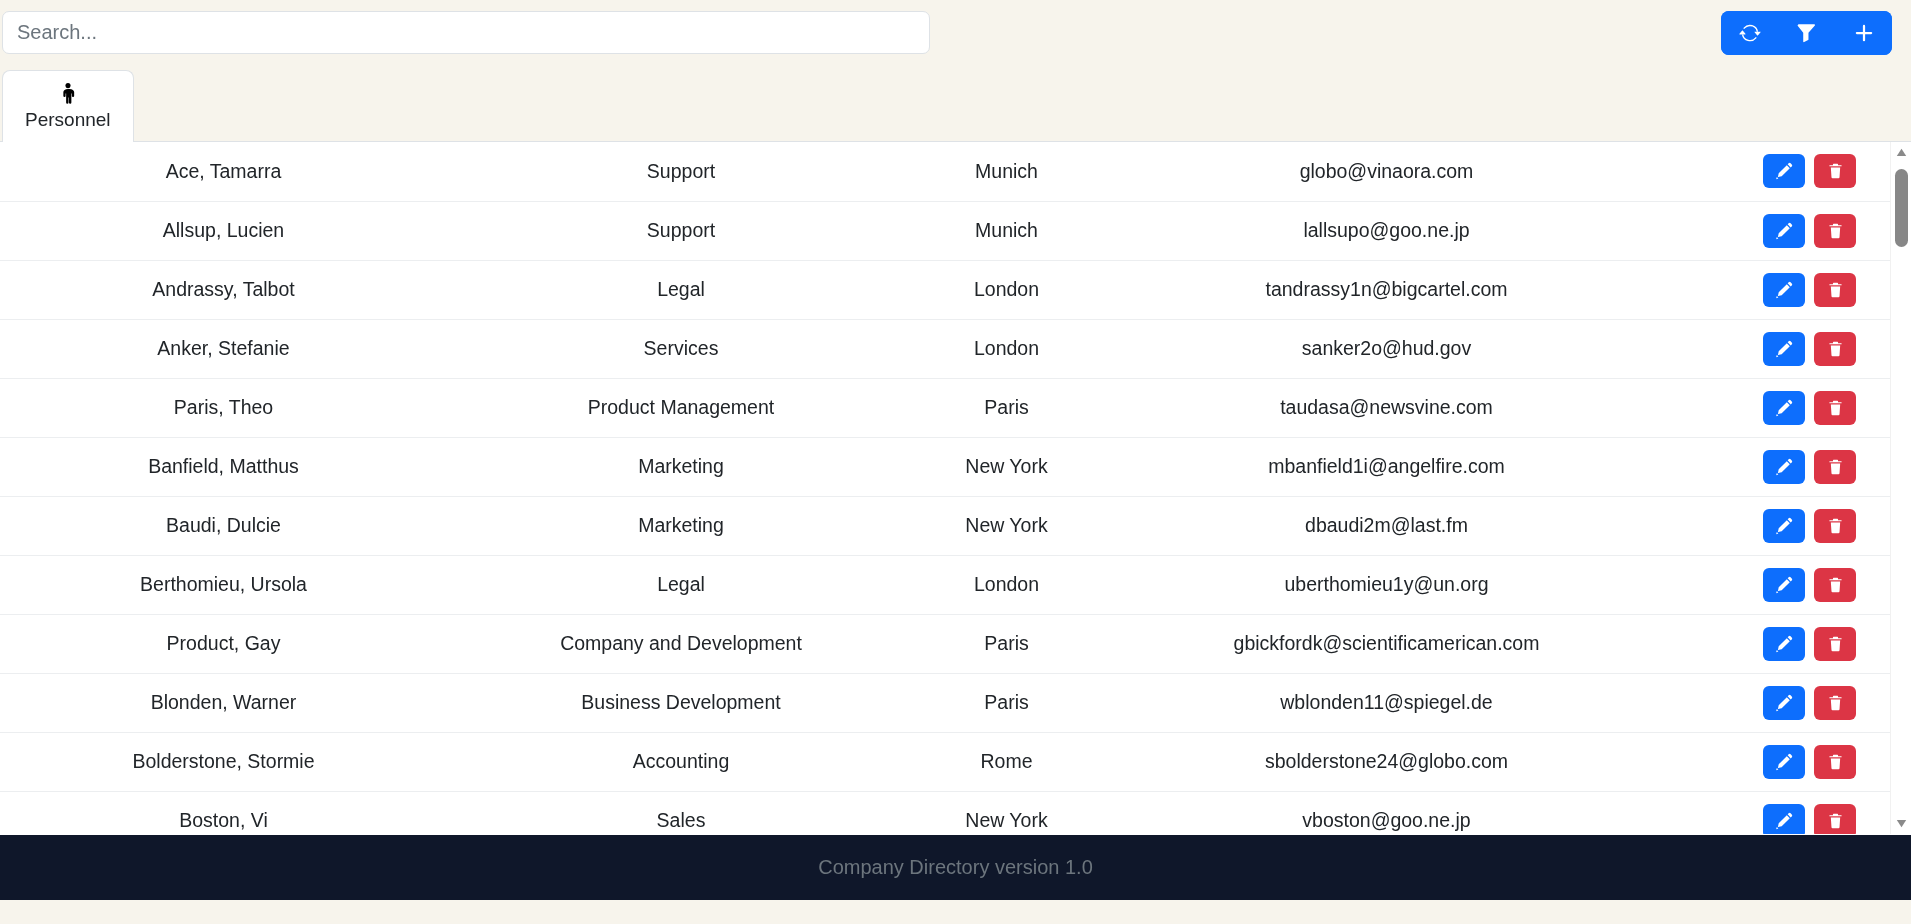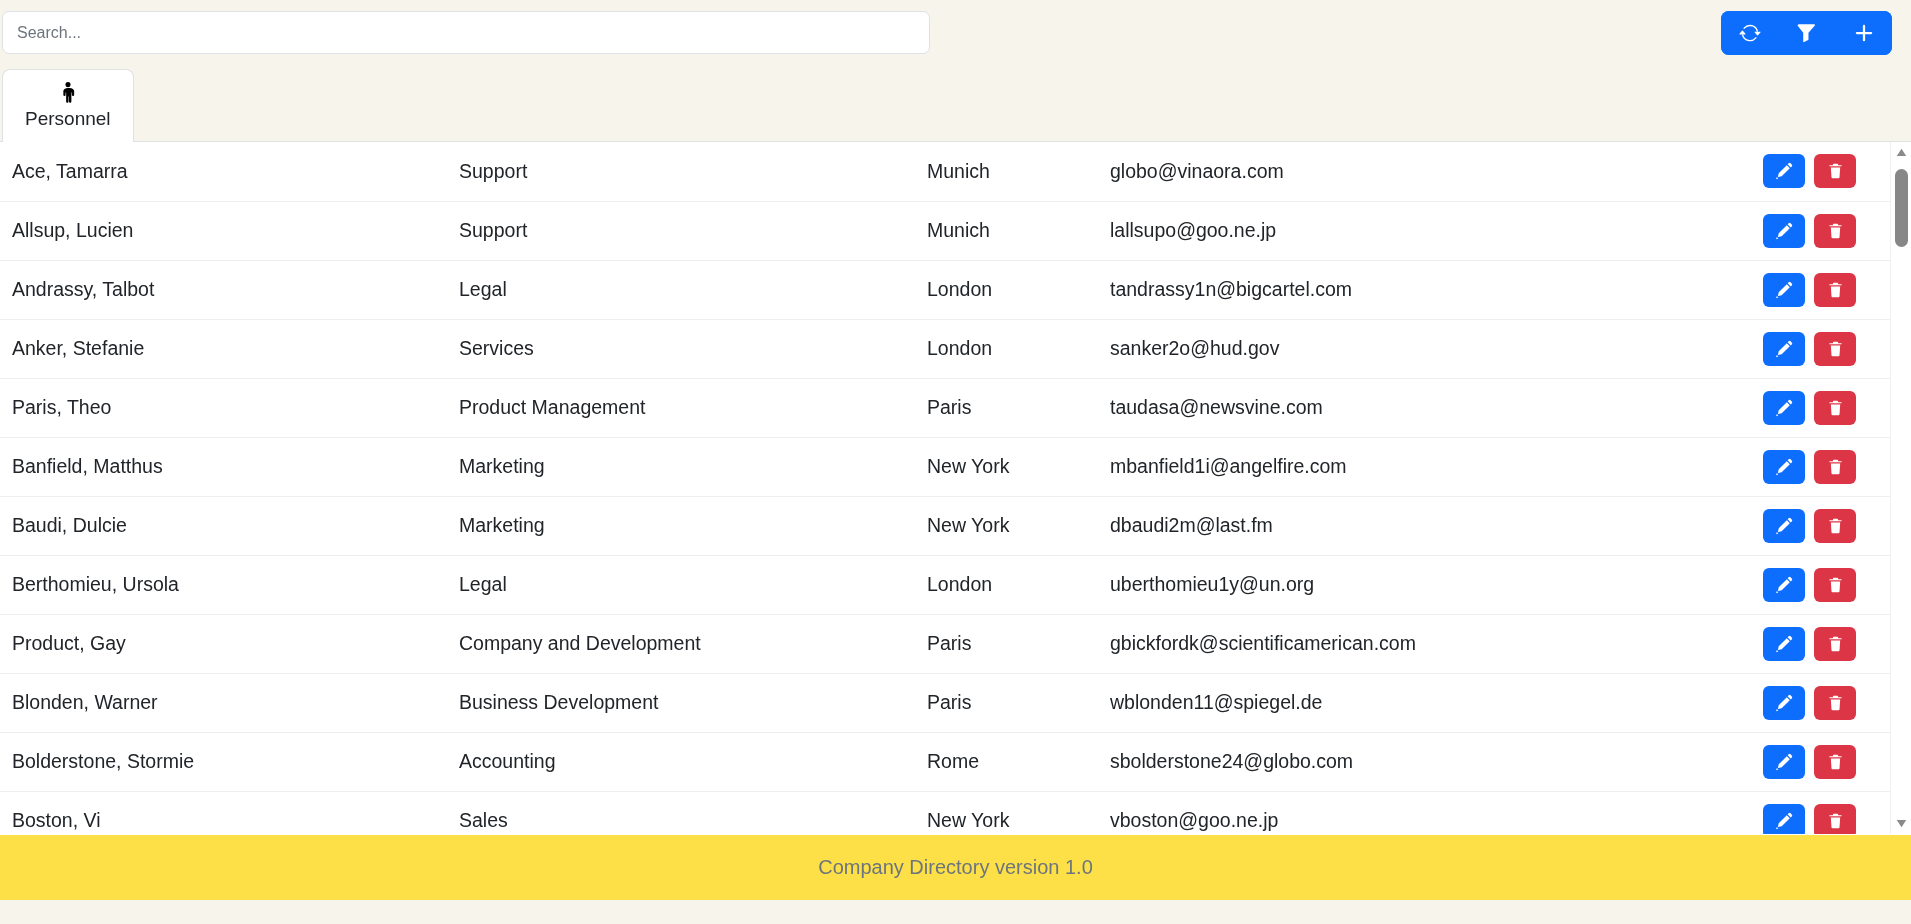--- a/index.html
+++ b/index.html
@@ -37,21 +37,21 @@
   .search-input {
     position: absolute;
     left: 2px;
     top: 11px;
     width: 928px;
     height: 43px;
     border: 1px solid #dee2e6;
     border-radius: 7px;
     background: #ffffff;
     font-family: "Liberation Sans", sans-serif;
-    font-size: 16px;
+    font-size: 20px;
     color: #212529;
     padding: 0 14px;
     outline: none;
   }
   .search-input::placeholder { color: #6c757d; opacity: 1; }
 
   .toolbar {
     position: absolute;
     right: 19px;
     top: 11px;
@@ -74,21 +74,21 @@
     padding: 0;
   }
   .tb-btn svg { display: block; }
 
   
   .tabs {
     position: relative;
     flex: 0 0 72px;
     height: 72px;
     display: flex;
-    align-items: flex-end;
+    align-items: center;
     padding-left: 2px;
     border-bottom: 1px solid #dee2e6;
     background: transparent;
   }
 
   .tab {
     position: relative;
     min-width: 128px;
     height: 72px;
     display: flex;
@@ -120,20 +120,21 @@
   .tab .tab-icon svg { display: block; }
   .tab.active .tab-icon svg { fill: #000000; }
   .tab .tab-icon svg { fill: #0d6efd; }
 
   
   .table-wrap {
     position: relative;
     flex: 1 1 auto;
     background: #ffffff;
     overflow: hidden;
+    text-align: center;
   }
 
   .table-scroll {
     position: absolute;
     inset: 0 21px 0 0;
     overflow: hidden;
   }
 
   table.directory {
     width: 100%;
@@ -219,21 +220,21 @@
     height: 78px;
     background: #878787;
     border-radius: 7px;
     cursor: pointer;
   }
 
   
   .footer {
     flex: 0 0 66px;
     height: 66px;
-    background: #fde047;
+    background: #0f172a;
     display: flex;
     align-items: center;
     justify-content: center;
     color: #6c757d;
     font-size: 20px;
     border-top: 1px solid #ffffff;
   }
 
   .page-base {
     flex: 0 0 24px;

